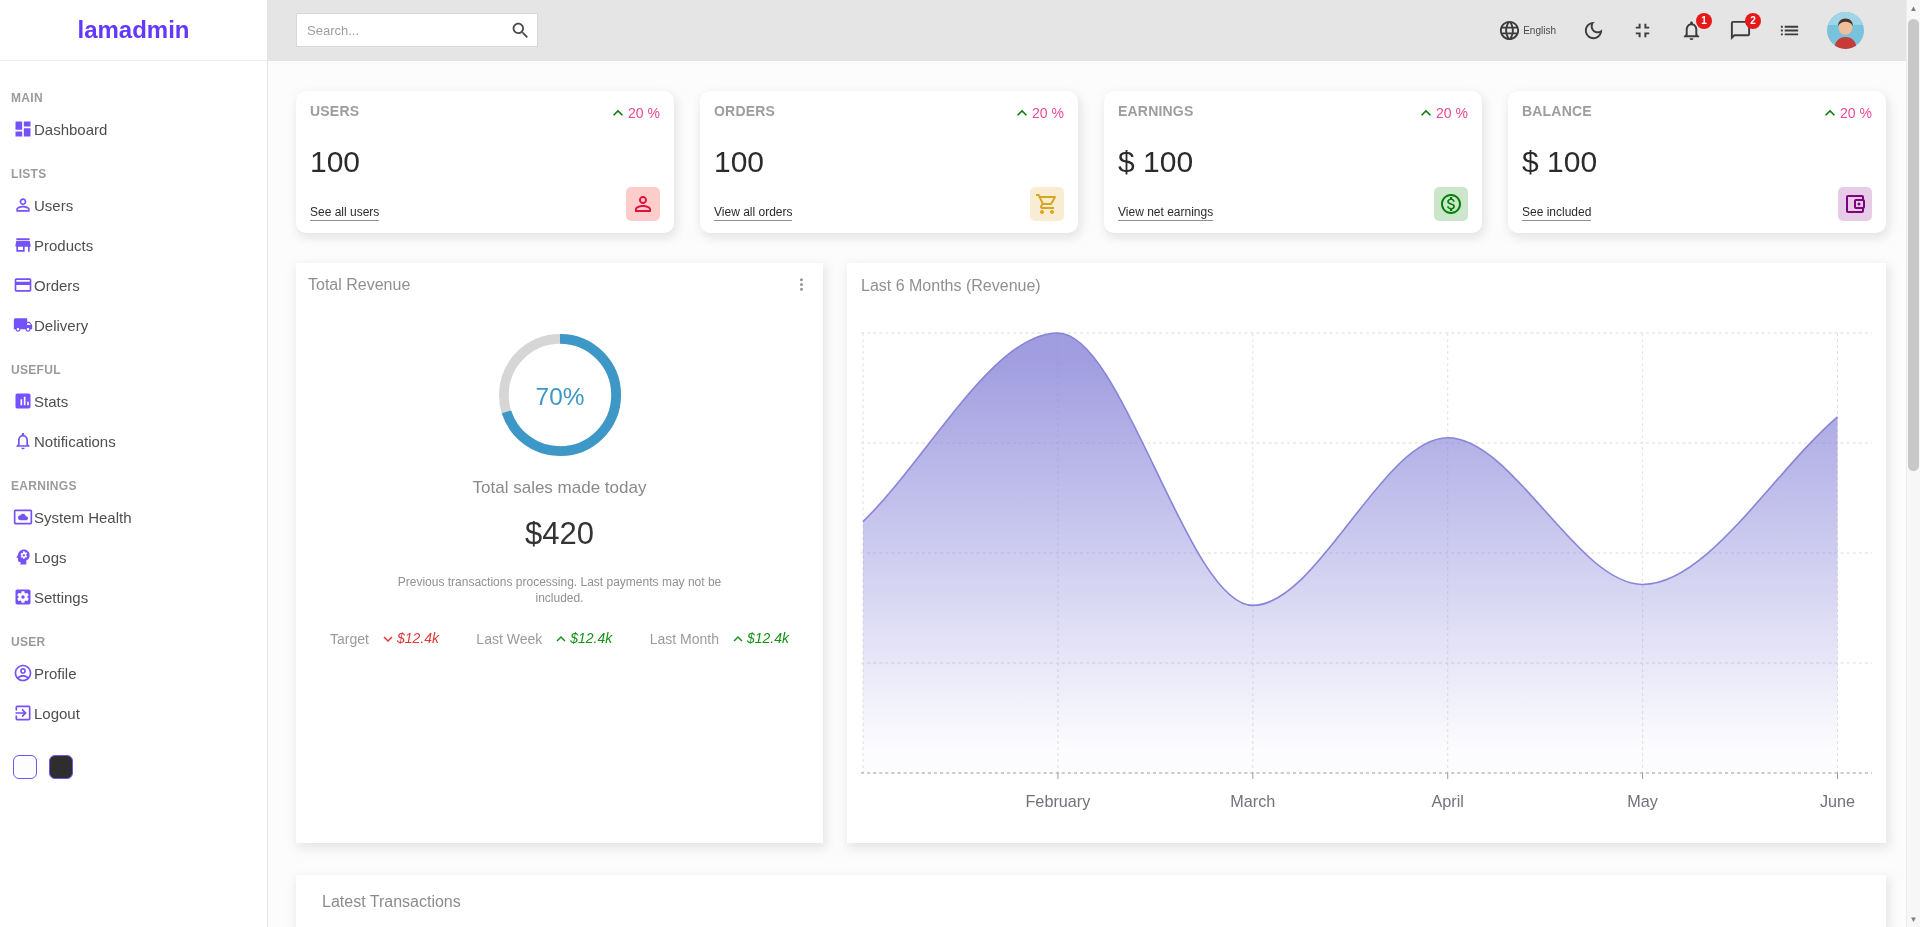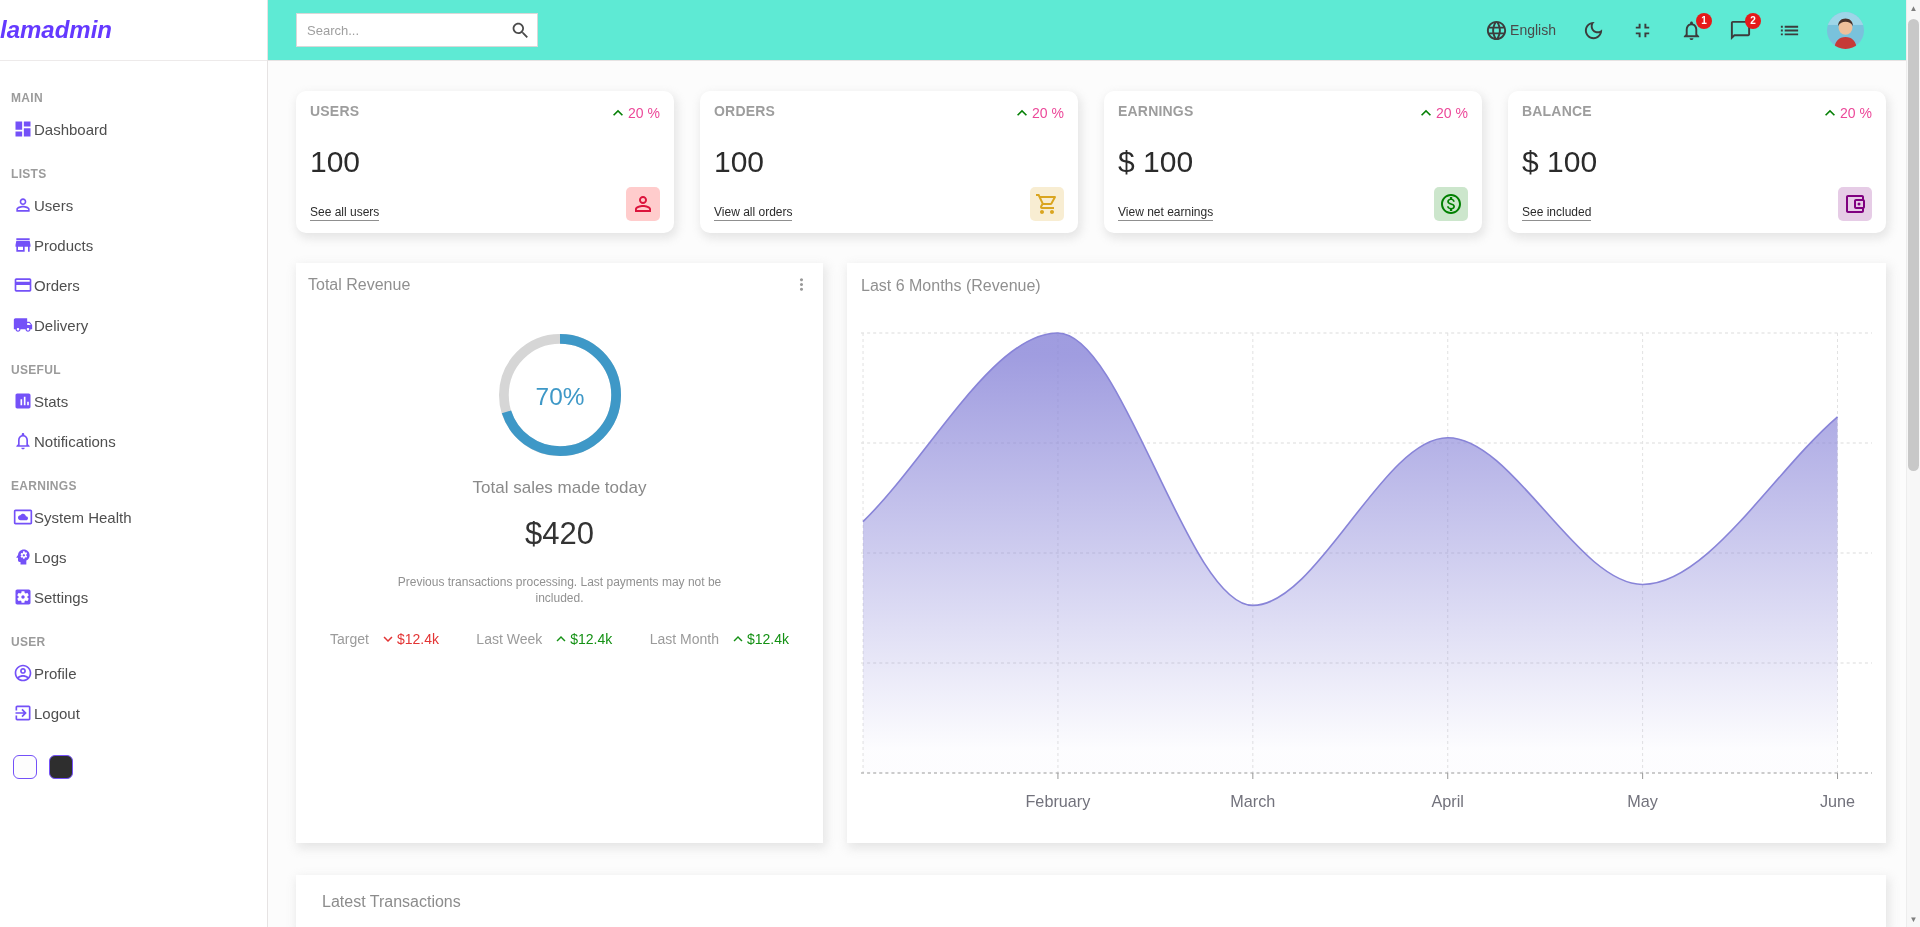--- a/index.html
+++ b/index.html
@@ -2,49 +2,49 @@
 <html><head>
 <meta charset="utf-8">
 <style>
   * { margin:0; padding:0; box-sizing:border-box; }
   html,body { width:1920px; height:927px; overflow:hidden; background:#fff;
               font-family:"Liberation Sans", sans-serif; }
   .app { display:flex; width:1920px; height:927px; }
 
   
   .sidebar { width:268px; min-width:268px; height:927px; border-right:1px solid #e6e3e3; background:#fff; }
-  .logo-row { height:61px; display:flex; align-items:center; border-bottom:1px solid #edeaea;font-style:italic; }
+  .logo-row { height:61px; display:flex; align-items:center; justify-content:center; border-bottom:1px solid #edeaea; }
   .logo { font-size:24px; font-weight:bold; color:#6439ff; cursor:pointer; }
   .menu { padding-left:11px; padding-top:4px; }
   .s-title { font-size:12px; font-weight:bold; color:#9b9b9b; margin:26px 0 12px 0; letter-spacing:.3px; }
   .s-item { display:flex; align-items:center; gap:1px; margin:0 0 16px 2px; padding:2px 0; cursor:pointer; }
   .s-icon { width:20px; height:20px; display:flex; }
   .s-icon svg { width:20px; height:20px; fill:#7451f8; }
   .s-label { font-size:15px; font-weight:500; color:#4f4f4f; }
   .color-options { display:flex; gap:12px; margin:30px 0 0 2px; }
   .color-option { width:24px; height:24px; border-radius:6px; border:1.5px solid #7451f8; cursor:pointer; }
   .color-option.light { background:#fdfdfd; }
   .color-option.dark  { background:#2e2e2e; }
 
   
   .content { flex:1; display:flex; flex-direction:column; background:#fcfcfc; }
 
   
-  .topbar { height:61px; min-height:61px; background:#5eead4; border-bottom:1px solid #e6e3e3;
+  .topbar { height:61px; min-height:61px; background:#e5e5e5; border-bottom:1px solid #e6e3e3;
             display:flex; align-items:center; justify-content:space-between; padding:0 56px 0 28px;gap:33px; }
   .search { display:flex; align-items:center; justify-content:space-between; border:1px solid #d8d8d8;
             width:242px; height:34px; padding:2px 6px 2px 10px; background:#fff; }
   .search input { border:none; outline:none; font-size:13px; color:#444; width:190px; background:transparent;
                   font-family:"Liberation Sans", sans-serif; }
   .search input::placeholder { color:#9f9f9f; }
   .search svg { width:21px; height:21px; fill:#4a4a4a; cursor:pointer; }
   .top-items { display:flex; align-items:center; gap:26px; }
   .top-item { display:flex; align-items:center; position:relative; cursor:pointer; color:#3c3c3c; }
   .top-item svg { width:23px; height:23px; fill:#3c3c3c; }
-  .top-item .lang-label { font-size:14px; color:#4a4a4a; margin-left:2px; }
+  .top-item .lang-label { font-size:10px; color:#4a4a4a; margin-left:2px; }
   .badge { position:absolute; top:-6px; right:-9px; min-width:16px; height:16px; border-radius:8px;
            background:#e51919; color:#fff; font-size:10px; font-weight:bold;
            display:flex; align-items:center; justify-content:center; padding:0 3px; }
   .avatar { width:37px; height:37px; border-radius:50%; overflow:hidden; cursor:pointer; }
 
   
   .widgets { display:flex; gap:26px; padding:30px 34px 0 28px; }
   .widget { flex:1; height:142px; background:#fff; border-radius:10px; padding:12px 14px;
             box-shadow:2px 4px 10px 1px rgba(201,201,201,0.47);
             display:flex; justify-content:space-between; }
@@ -71,21 +71,21 @@
   .card-title { font-size:16px; font-weight:500; color:#909090; }
   .more-icon { cursor:pointer; display:flex; }
   .more-icon svg { width:19px; height:19px; fill:#9a9a9a; }
   .donut-wrap { width:122px; height:122px; margin:40px auto 0 auto; }
   .rev-subtitle { text-align:center; font-size:17px; color:#8a8a8a; margin-top:22px; }
   .rev-amount { text-align:center; font-size:31px; font-weight:300; color:#333; margin-top:18px; }
   .rev-note { text-align:center; font-size:12px; color:#919191; margin:22px auto 0 auto; width:345px; line-height:1.35; }
   .rev-summary { display:flex; justify-content:space-between; padding:0 22px; margin-top:24px; }
   .rs-item { display:flex; flex-direction:row; align-items:center; gap:10px; }
   .rs-label { font-size:14px; color:#9b9b9b; }
-  .rs-value { display:flex; align-items:center; font-size:14px; }
+  .rs-value { display:flex; align-items:flex-start; font-size:14px;font-style:italic; }
   .rs-value svg { width:18px; height:18px; }
   .rs-down { color:#e33535; } .rs-down svg { fill:#e33535; }
   .rs-up   { color:#149114; } .rs-up svg   { fill:#149114; }
 
   .chart-card { flex:1; height:580px; padding:14px; display:flex; flex-direction:column; }
   .chart-card .card-title { margin-bottom:28px; }
   #revenue-chart { width:100%; height:502px; display:block; overflow:visible; }
   #revenue-chart text { font-family:"Liberation Sans", sans-serif; }
 
   

